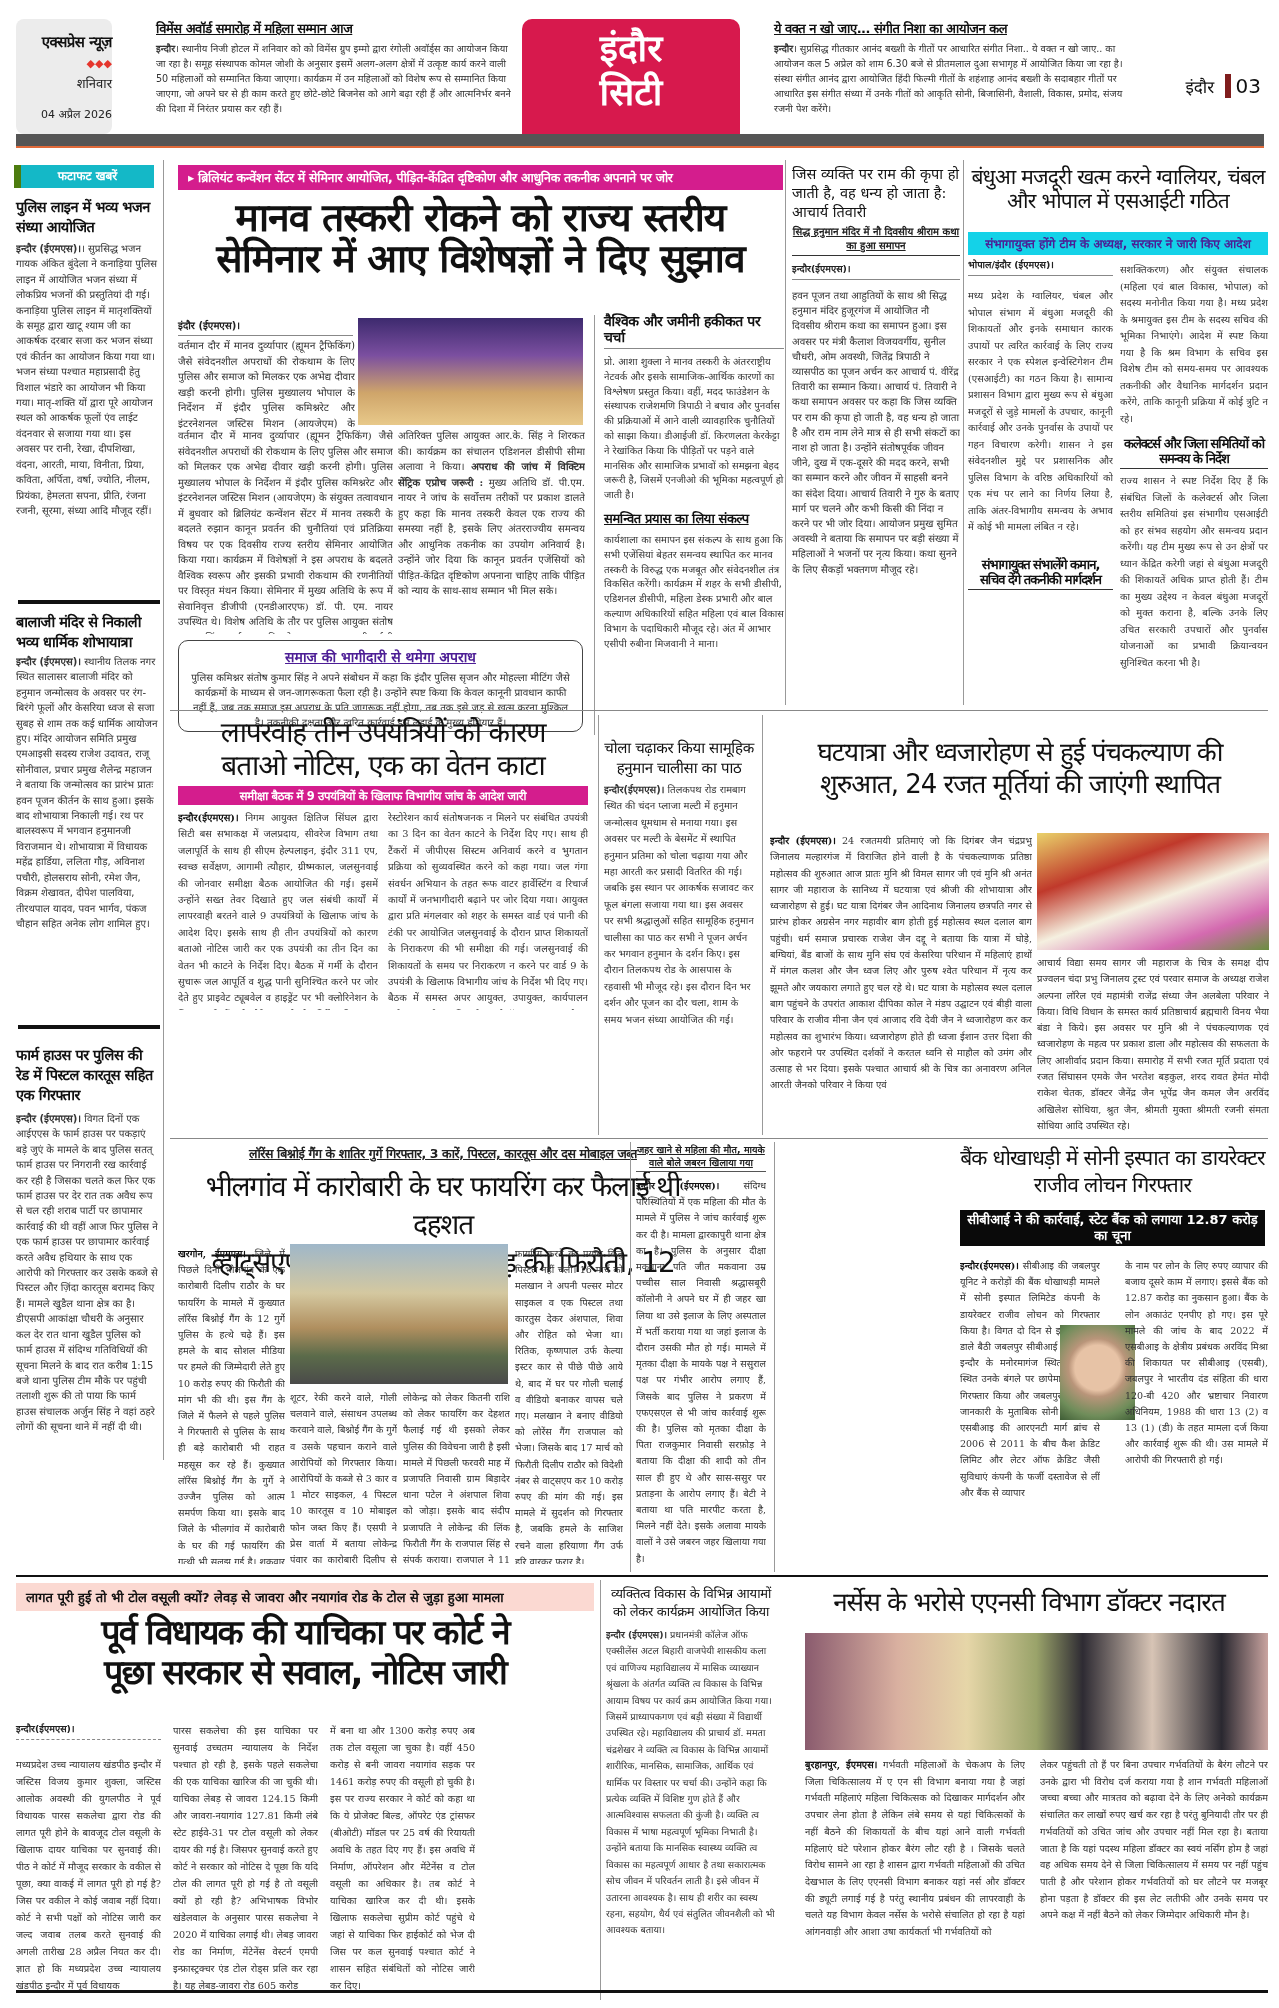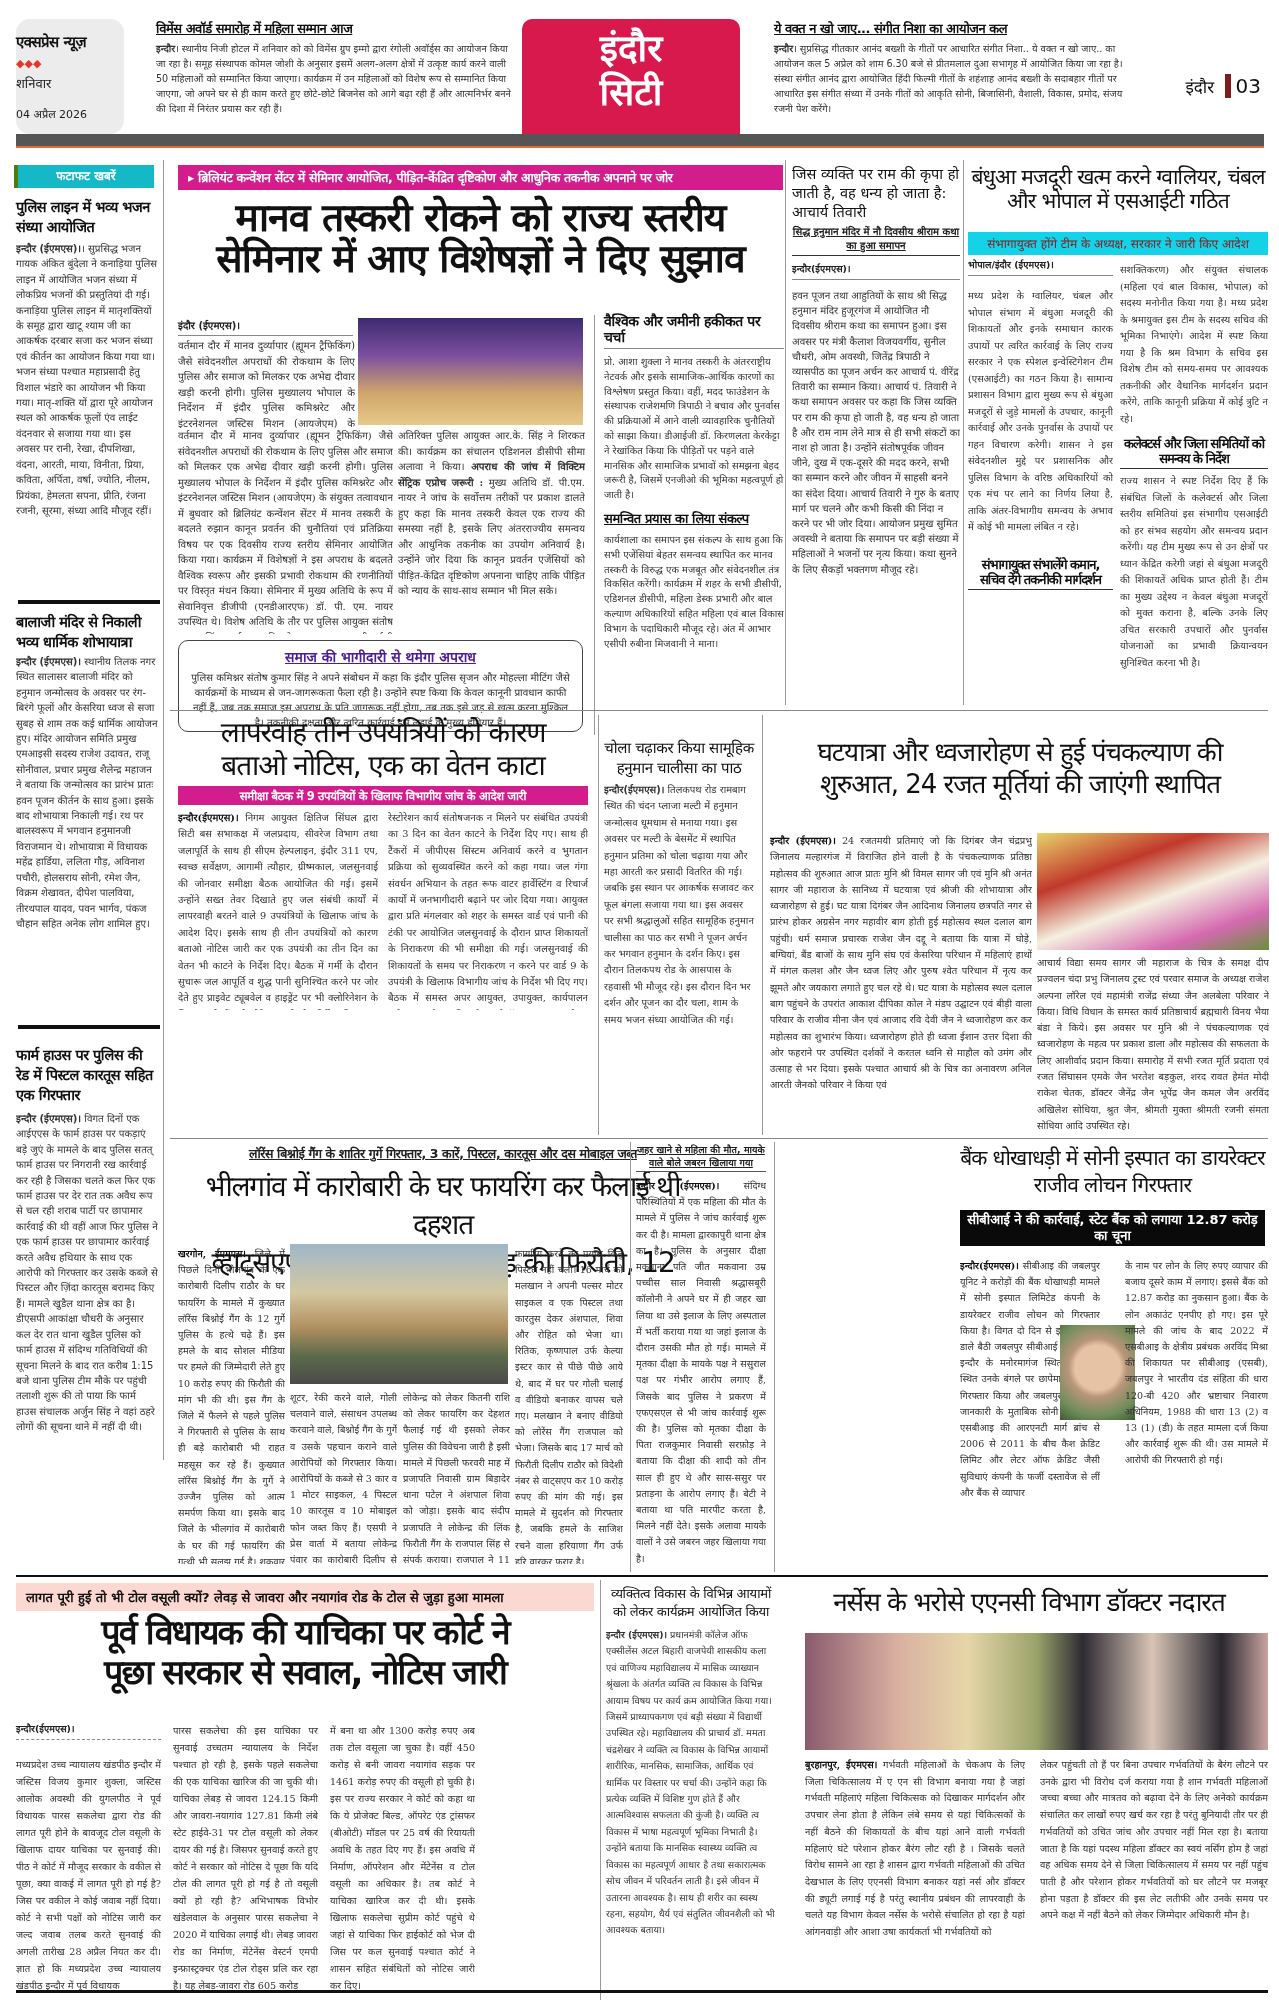--- a/index.html
+++ b/index.html
@@ -7,36 +7,36 @@
 .abs{position:absolute}
 .body-txt{font-family:"DejaVu Serif","Liberation Serif",serif;font-size:10.2px;line-height:15.6px;color:#333;text-align:justify;overflow:hidden}
 .body-sans{font-family:"DejaVu Sans","Liberation Sans",sans-serif;font-size:10px;line-height:15.4px;color:#333;overflow:hidden}
 .dateline{font-weight:bold;color:#111}
 .hl{font-family:"DejaVu Sans","Liberation Sans",sans-serif;font-weight:bold;color:#111;letter-spacing:-1px;line-height:1.05;text-align:center}
 .subhead{font-family:"DejaVu Sans","Liberation Sans",sans-serif;font-weight:bold;color:#111;text-decoration:underline;letter-spacing:-0.4px}
 .img{background:linear-gradient(135deg,#c9a67a,#8d6e52 40%,#d9c2a0 70%,#6c5a48)}
 .rule{background:#111}
 .vrule{background:#999;width:1px}
 
-.mast-left{left:16px;top:19px;width:108px;height:115px;background:#ececec;border-radius:14px;text-align:left;padding-top:12px}
+.mast-left{left:16px;top:19px;width:96px;height:115px;background:#ececec;border-radius:8px;text-align:right;padding-top:12px}
 .mast-brand{font-size:15px;font-weight:bold;color:#111;letter-spacing:-0.5px}
 .mast-dots{color:#e5352c;font-size:11px;margin:6px 0 4px}
 .mast-day{font-size:13px;color:#222}
 .mast-date{font-size:11px;color:#222;margin-top:14px}
 .mast-city{left:522px;top:19px;width:218px;height:116px;background:#d7194d;border-radius:10px 10px 0 0;color:#fff;text-align:center;font-weight:bold;font-size:37px;line-height:44px;padding-top:8px}
 .mast-bar{left:16px;top:134px;width:1248px;height:14px;background:#555;border-bottom:2px solid #e06a3a}
 .brief-title{font-size:13px;font-weight:bold;color:#111;text-decoration:underline;letter-spacing:-0.5px}
 .brief-txt{font-size:9.6px;line-height:15px;color:#333;margin-top:4px}
 .pageno{right:18px;top:74px;font-size:17px;color:#111}
 
-.flash{left:14px;top:165px;width:140px;height:23px;background:#14b8c7;color:#fff;font-weight:bold;font-size:12px;text-align:center;line-height:23px;border-left:4px solid #4d7c0f}
+.flash{left:14px;top:165px;width:140px;height:23px;background:#14b8c7;color:#fff;font-weight:bold;font-size:12px;text-align:center;line-height:23px;border-left:7px solid #4d7c0f}
 .side-hl{font-family:"DejaVu Sans","Liberation Sans",sans-serif;font-size:14.5px;font-weight:bold;color:#111;line-height:20px;letter-spacing:-0.5px}
 
 .kicker-pink{background:#d41d8d;color:#fff;font-weight:bold;font-size:12.5px;letter-spacing:-0.3px;padding:4px 10px;white-space:nowrap;overflow:hidden}
-.kicker-cyan{background:#14d2e8;color:#7f1d1d;font-weight:normal;font-size:12px;text-align:center;padding:3px 4px;white-space:nowrap;overflow:hidden}
+.kicker-cyan{background:#14d2e8;color:#4c1d95;font-weight:bold;font-size:12px;text-align:center;padding:3px 4px;white-space:nowrap;overflow:hidden}
 .kicker-black{background:#0a0a0a;color:#fff;font-weight:bold;font-size:17px;text-align:center;line-height:24px;padding:2px 4px}
 .kicker-salmon{background:#fbd9d2;color:#111;font-weight:bold;font-size:13px;padding:5px 10px;white-space:nowrap;overflow:hidden}
 .boxed{border:1.5px solid #444;border-radius:10px;padding:6px 12px;text-align:center}
 .boxed h4{font-size:14px;font-weight:bold;text-decoration:underline;color:#4c1d95;margin-bottom:4px}
 .boxed p{font-size:10px;line-height:15px;color:#333}
 </style>
 </head>
 <body>
 
 <div class="abs mast-left">

